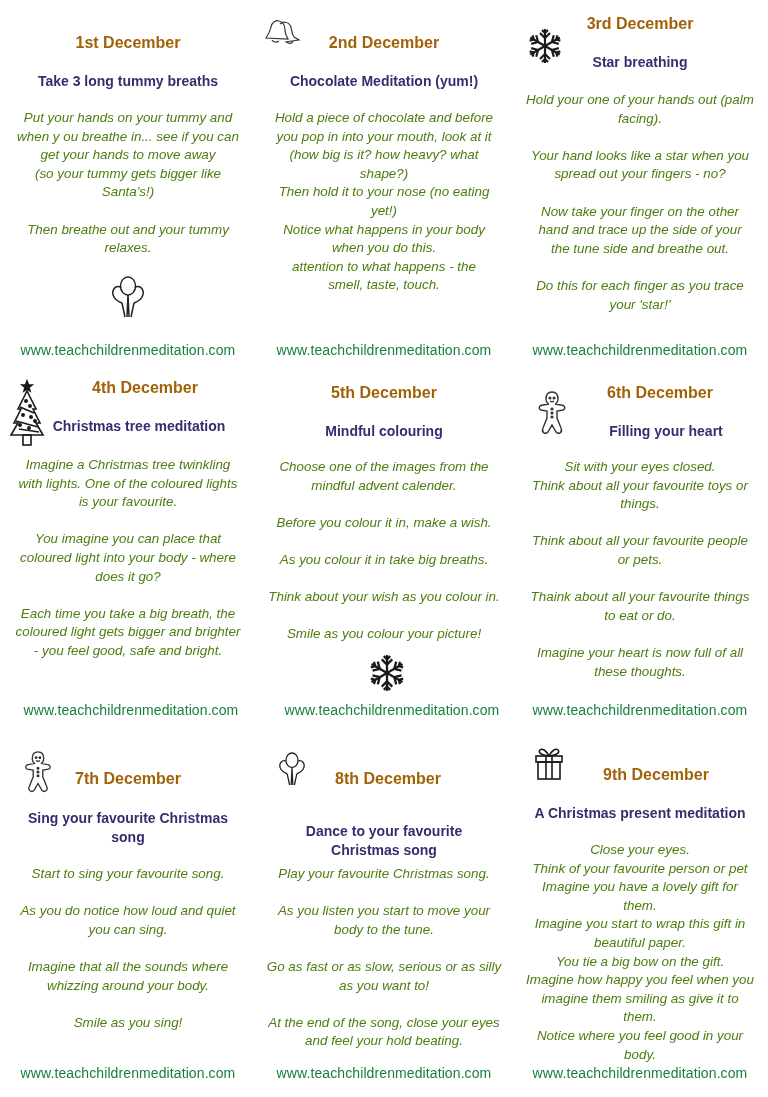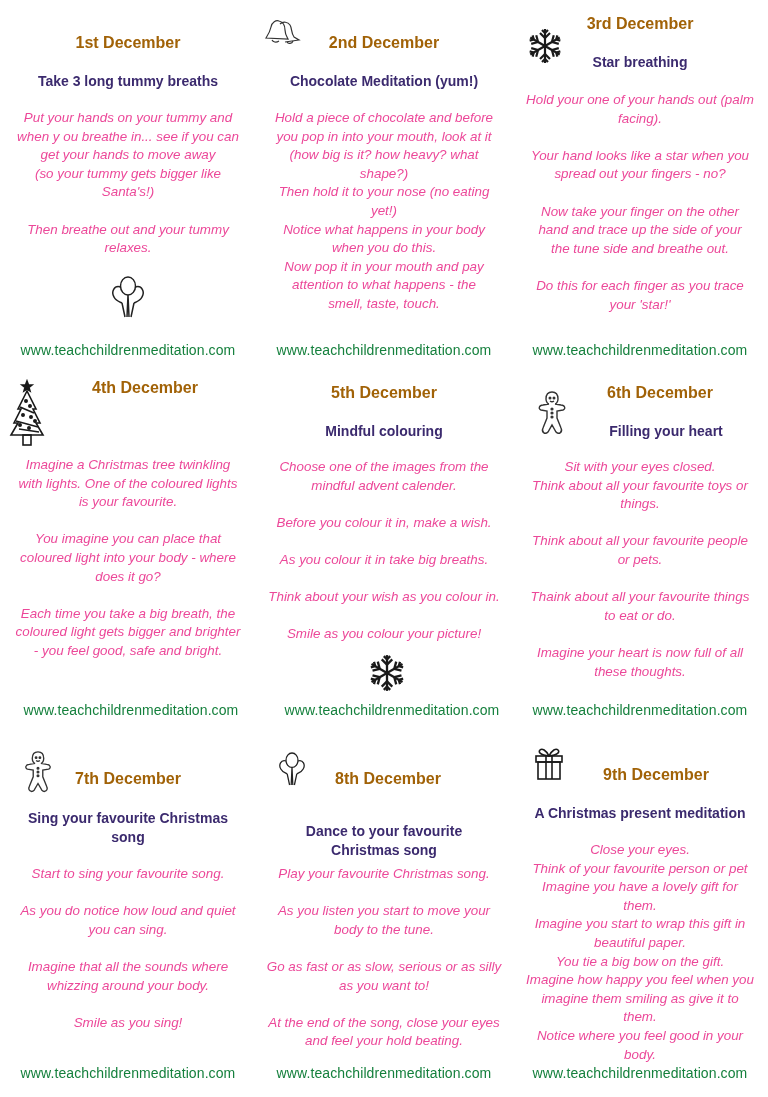--- a/index.html
+++ b/index.html
@@ -1,21 +1,21 @@
 <!DOCTYPE html>
 <html><head>
 <meta charset="utf-8">
 <style>
   html, body { margin:0; padding:0; background:#ffffff; }
   body { width:768px; height:1097px; position:relative; overflow:hidden;
          font-family:"Liberation Sans", "DejaVu Sans", sans-serif; }
   .card { position:absolute; width:256px; box-sizing:border-box; text-align:center; }
   .date { position:absolute; left:0; right:0; font-weight:bold; font-size:16px; color:#a16207; }
   .subtitle { position:absolute; left:4px; right:4px; font-weight:bold; font-size:14px; color:#3b2a6e; line-height:19px; }
-  .body { position:absolute; left:6px; right:6px; font-style:italic; font-size:13.4px; color:#ec4899; line-height:18.6px; }
+  .body { position:absolute; left:6px; right:6px; font-style:italic; font-size:13.4px; color:#4d7c0f; line-height:18.6px; }
   .body p { margin:0; }
   .body .gap { height:18.6px; }
   .footer { position:absolute; left:0; right:0; font-size:14px; color:#15803d; letter-spacing:0.1px; }
   .icon { position:absolute; }
   .icon svg { display:block; }
 </style>
 </head>
 <body>
 
 <div class="card" style="left:0;top:0;height:365px;">
@@ -55,21 +55,20 @@
   <div class="subtitle" style="top:72px;">Chocolate Meditation (yum!)</div>
   <div class="body" style="top:109px;">
       <p>Hold a piece of chocolate and before</p>
       <p>you pop in into your mouth, look at it</p>
       <p>(how big is it?  how heavy? what</p>
       <p>shape?)</p>
       <p>Then hold it to your nose (no eating</p>
       <p>yet!)</p>
       <p>Notice what happens in your body</p>
       <p>when you do this.</p>
-      <p>Now pop it in your mouth and pay</p>
       <p>attention to what happens - the</p>
       <p>smell, taste, touch.</p>
     </div>
   <div class="footer" style="top:342px;">www.teachchildrenmeditation.com</div>
 </div>
 
 <div class="card" style="left:512px;top:0;height:365px;">
   <div class="date" style="top:15px;">3rd December</div>
   <div class="icon" style="left:15px;top:27px;">
     <svg width="36" height="38" viewBox="-18 -19 36 38" stroke="#1a1a1a" stroke-width="2.2" fill="none">
@@ -117,20 +116,21 @@
       <circle cx="17" cy="22" r="1.2" fill="#1a1a1a"></circle>
         <circle cx="21" cy="27" r="1.2" fill="#1a1a1a"></circle>
       <circle cx="14" cy="36" r="1.2" fill="#1a1a1a"></circle>
         <circle cx="22" cy="38" r="1.2" fill="#1a1a1a"></circle>
       <circle cx="11" cy="46" r="1.2" fill="#1a1a1a"></circle>
         <circle cx="20" cy="49" r="1.2" fill="#1a1a1a"></circle>
       <circle cx="26" cy="42" r="1.2" fill="#1a1a1a"></circle>
     </svg>
   </div>
   <div class="date" style="top:14px;left:34px;">4th December</div>
+  <div class="subtitle" style="top:52px;left:44px;right:22px;">Christmas tree meditation</div>
   <div class="body" style="top:91px;left:2px;right:2px;">
       <p>Imagine a Christmas tree  twinkling</p>
       <p>with lights.  One of the coloured lights</p>
       <p>is your favourite.</p>
       <p class="gap"></p>
       <p>You imagine you can place that</p>
       <p>coloured light into your body - where</p>
       <p>does it go?</p>
       <p class="gap"></p>
       <p>Each time you take a big breath, the</p>

